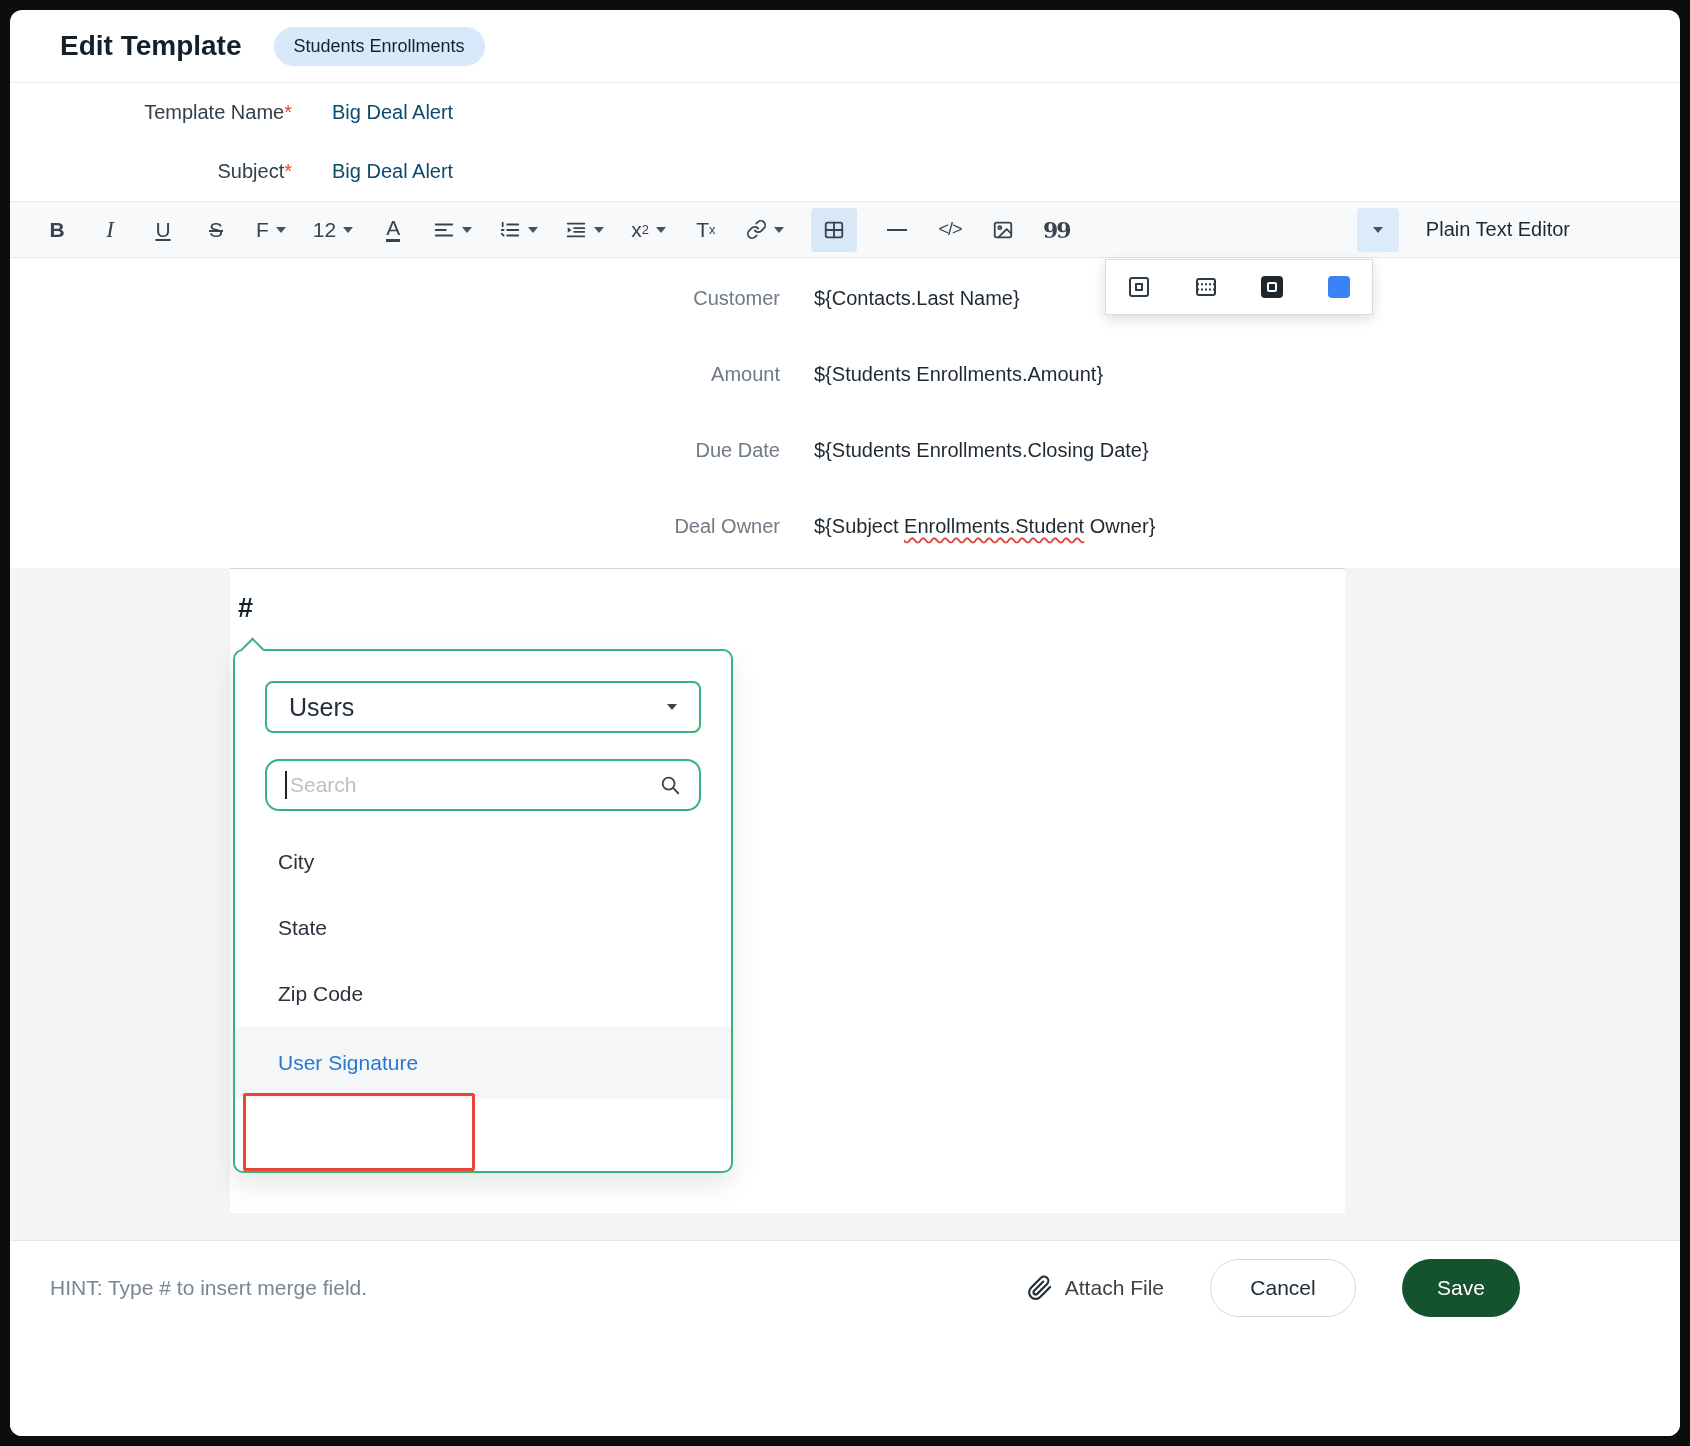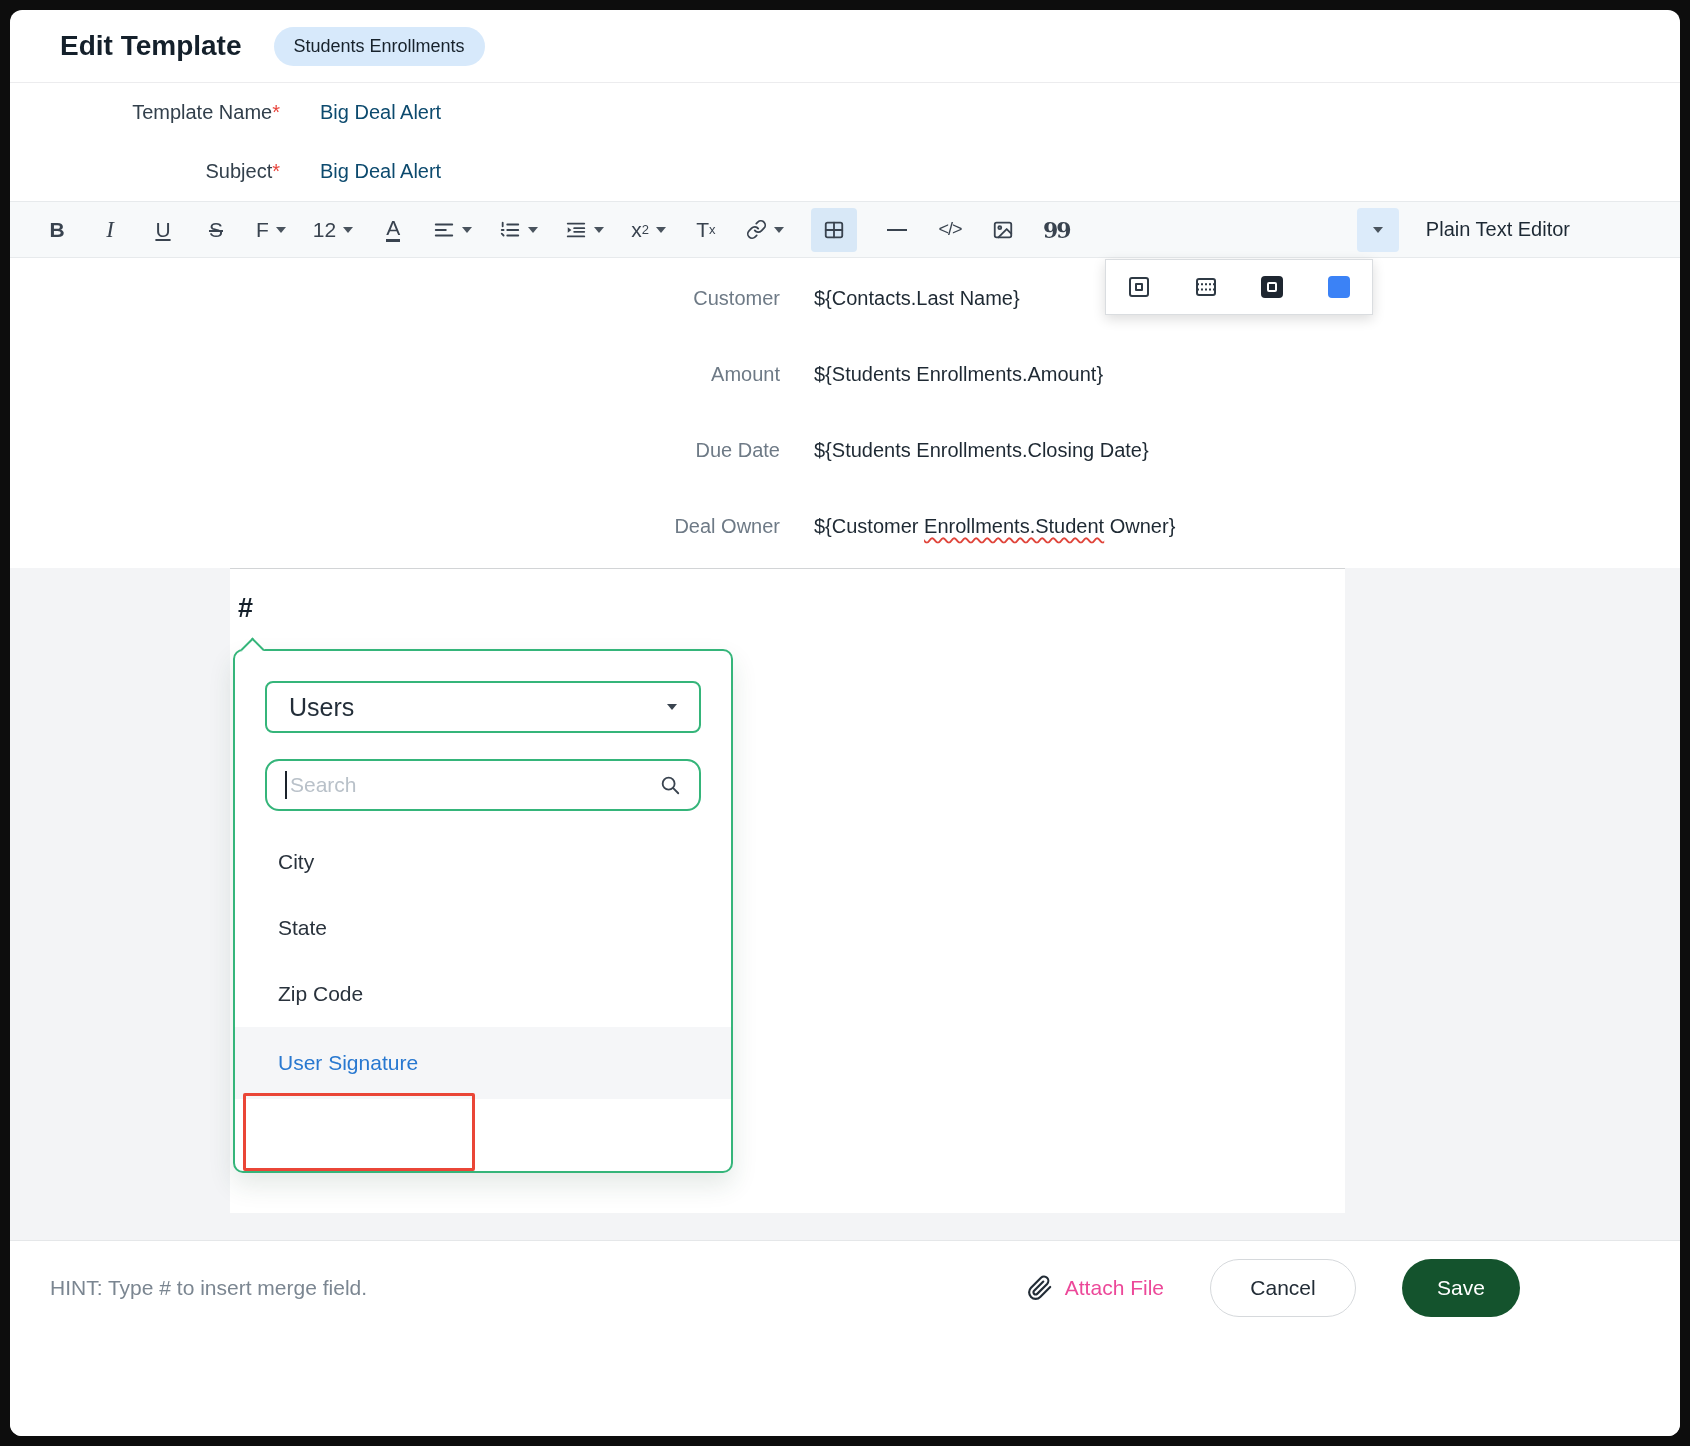--- a/index.html
+++ b/index.html
@@ -5,21 +5,21 @@
   * { box-sizing: border-box; margin: 0; padding: 0; }
   html,body { width:1690px; height:1446px; background:#0d0d0d; font-family:"Liberation Sans", sans-serif; }
   .frame { position:absolute; inset:10px; background:#fff; border-radius:12px; overflow:hidden; }
 
   
   .app-header { height:73px; display:flex; align-items:center; padding-left:50px; border-bottom:1px solid #ececee; }
   .page-title { font-size:28px; font-weight:700; color:#14202b; }
   .module-badge { margin-left:32px; background:#d7e9fb; color:#17222c; font-size:18px; padding:9px 20px; border-radius:20px; }
 
   
-  .form-row { height:59px; display:flex; align-items:center; }
+  .form-row { height:59px; display:flex; align-items:center;margin-left:12px; }
   .form-label { width:270px; text-align:right; font-size:20px; color:#33404c; }
   .req { color:#e8453c; }
   .form-value { margin-left:40px; font-size:20px; color:#0c4a6e; font-weight:500; }
 
   
   .toolbar { height:57px; background:#f7f9fa; border-top:1px solid #e7eaec; border-bottom:1px solid #e7eaec;
              display:flex; align-items:center; padding-left:34px; position:relative; }
   .tb-item { display:flex; align-items:center; justify-content:center; min-width:26px; height:44px;
              margin-right:27px; color:#39434f; font-size:21px; cursor:pointer; flex:0 0 auto; }
   .tb-item svg { stroke:#39434f; fill:none; stroke-width:2; stroke-linecap:round; stroke-linejoin:round; }
@@ -83,21 +83,21 @@
   .popup-item { height:66px; display:flex; align-items:center; padding-left:43px; font-size:21px; color:#29323c; cursor:pointer; }
   .popup-item-highlight { height:72px; background:#f5f6f8; color:#2878d0; }
   .annotation-box { position:absolute; left:8px; top:442px; width:232px; height:78px;
                     border:3px solid #ea4637; border-radius:2px; pointer-events:none; z-index:5; }
 
   
   .app-footer { position:absolute; left:0; right:0; bottom:0; height:196px; background:#fff; border-top:1px solid #e5e7e9;
                 display:flex; align-items:flex-start; padding:18px 40px 0; }
   .hint { font-size:21px; color:#7b8691; line-height:58px; }
   .footer-right { margin-left:auto; display:flex; align-items:center; gap:46px; margin-right:120px; }
-  .attach { display:flex; align-items:center; gap:12px; font-size:21px; font-weight:500; color:#ec4899; cursor:pointer; }
+  .attach { display:flex; align-items:center; gap:12px; font-size:21px; font-weight:500; color:#404040; cursor:pointer; }
   .attach svg { stroke:#222c36; fill:none; stroke-width:2; stroke-linecap:round; stroke-linejoin:round; }
   .btn { height:58px; border-radius:30px; display:flex; align-items:center; justify-content:center;
          font-size:21px; cursor:pointer; }
   .btn-cancel { width:146px; background:#fff; border:1px solid #d6d9dc; color:#222c36; }
   .btn-save { width:118px; background:#14532d; border:none; color:#fff; font-weight:500; }
 </style>
 </head>
 <body>
 
 <div class="frame">
@@ -234,21 +234,21 @@
       <div class="merge-row">
         <div class="merge-label">Amount</div>
         <div class="merge-value">${Students Enrollments.Amount}</div>
       </div>
       <div class="merge-row">
         <div class="merge-label">Due Date</div>
         <div class="merge-value">${Students Enrollments.Closing Date}</div>
       </div>
       <div class="merge-row">
         <div class="merge-label">Deal Owner</div>
-        <div class="merge-value"><span>${Customer </span><span class="wavy">Enrollments.Student</span><span> Owner}</span></div>
+        <div class="merge-value"><span>${Subject </span><span class="wavy">Enrollments.Student</span><span> Owner}</span></div>
       </div>
     </div>
 
     <div class="gray-band">
       <div class="table-cell">
         <div class="hash-char">#</div>
 
         <div class="merge-popup">
           <div class="popup-caret"></div>
           <div class="popup-select">

